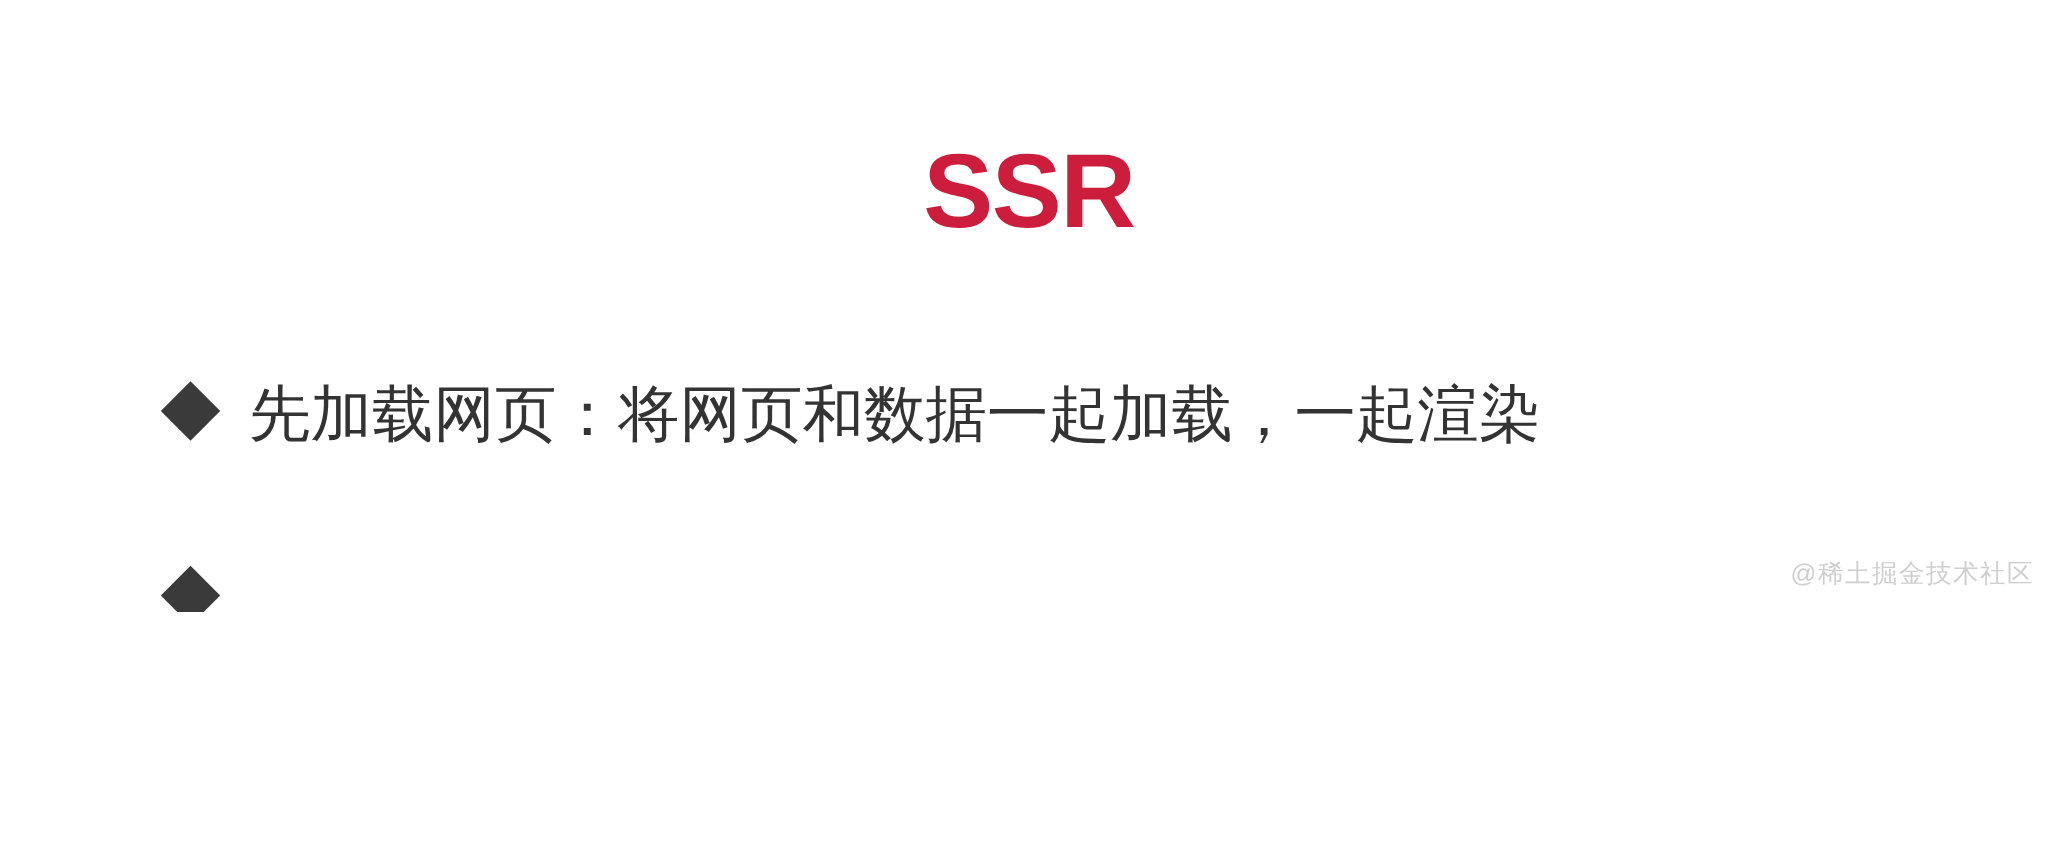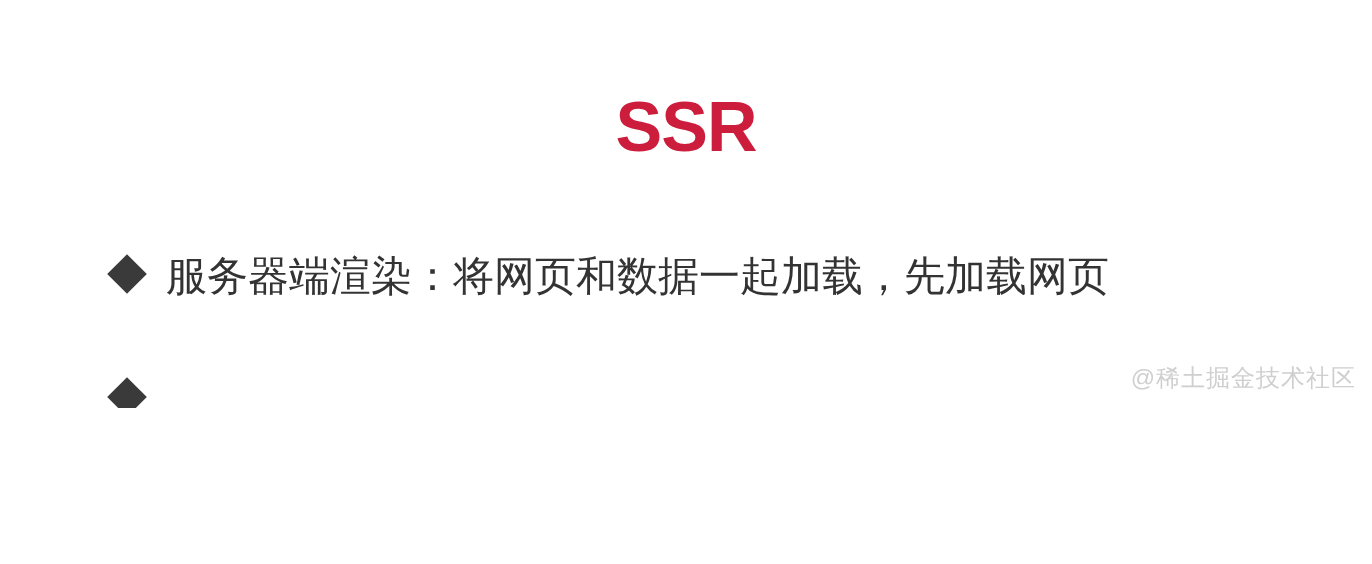--- a/index.html
+++ b/index.html
@@ -66,21 +66,21 @@
     color: #333333;
     letter-spacing: 0px;
     white-space: nowrap;
   }
 
   
   .watermark {
     position: absolute;
     right: 16px;
     bottom: 14px;
-    font-size: 24px;
+    font-size: 17px;
     color: #cfcfcf;
     letter-spacing: 1px;
     white-space: nowrap;
   }
 
   
   .cursor {
     position: absolute;
     left: 402px;
     top: 494px;
@@ -93,21 +93,21 @@
 <body>
 
 <div class="slide">
 
   <h1 class="slide-title">SSR</h1>
 
   <div class="bullet-list">
 
     <div class="bullet-row">
       <span class="bullet-marker"></span>
-      <span class="bullet-text">服务器端渲染：将网页和数据一起加载，先加载网页</span>
+      <span class="bullet-text">先加载网页：将网页和数据一起加载，一起渲染</span>
     </div>
 
     <div class="bullet-row">
       <span class="bullet-marker"></span>
     </div>
 
 
   </div>
 
   <div class="watermark">@稀土掘金技术社区</div>

